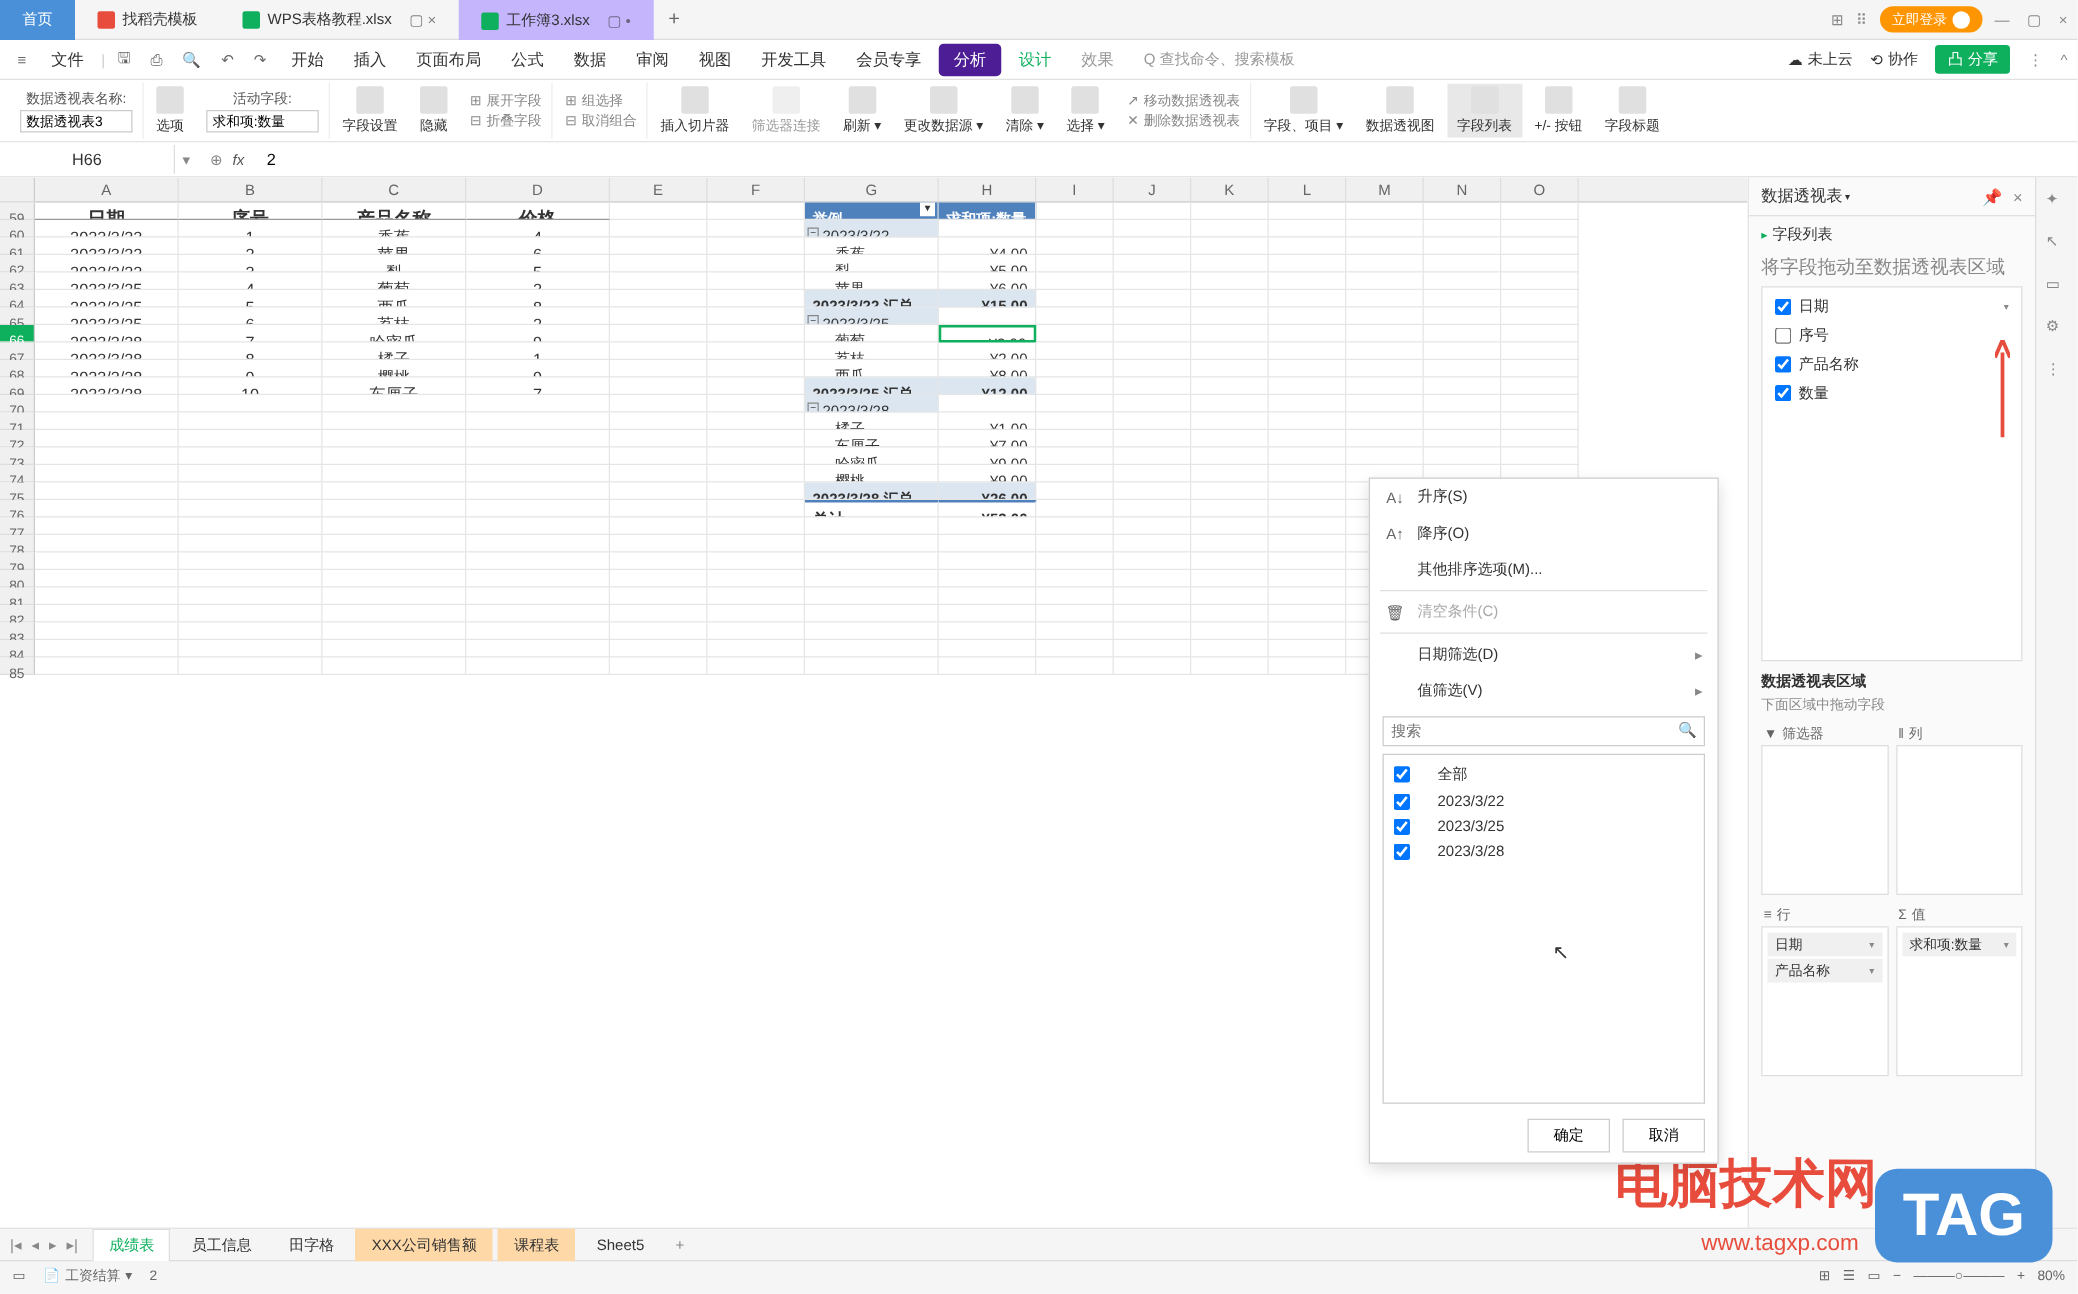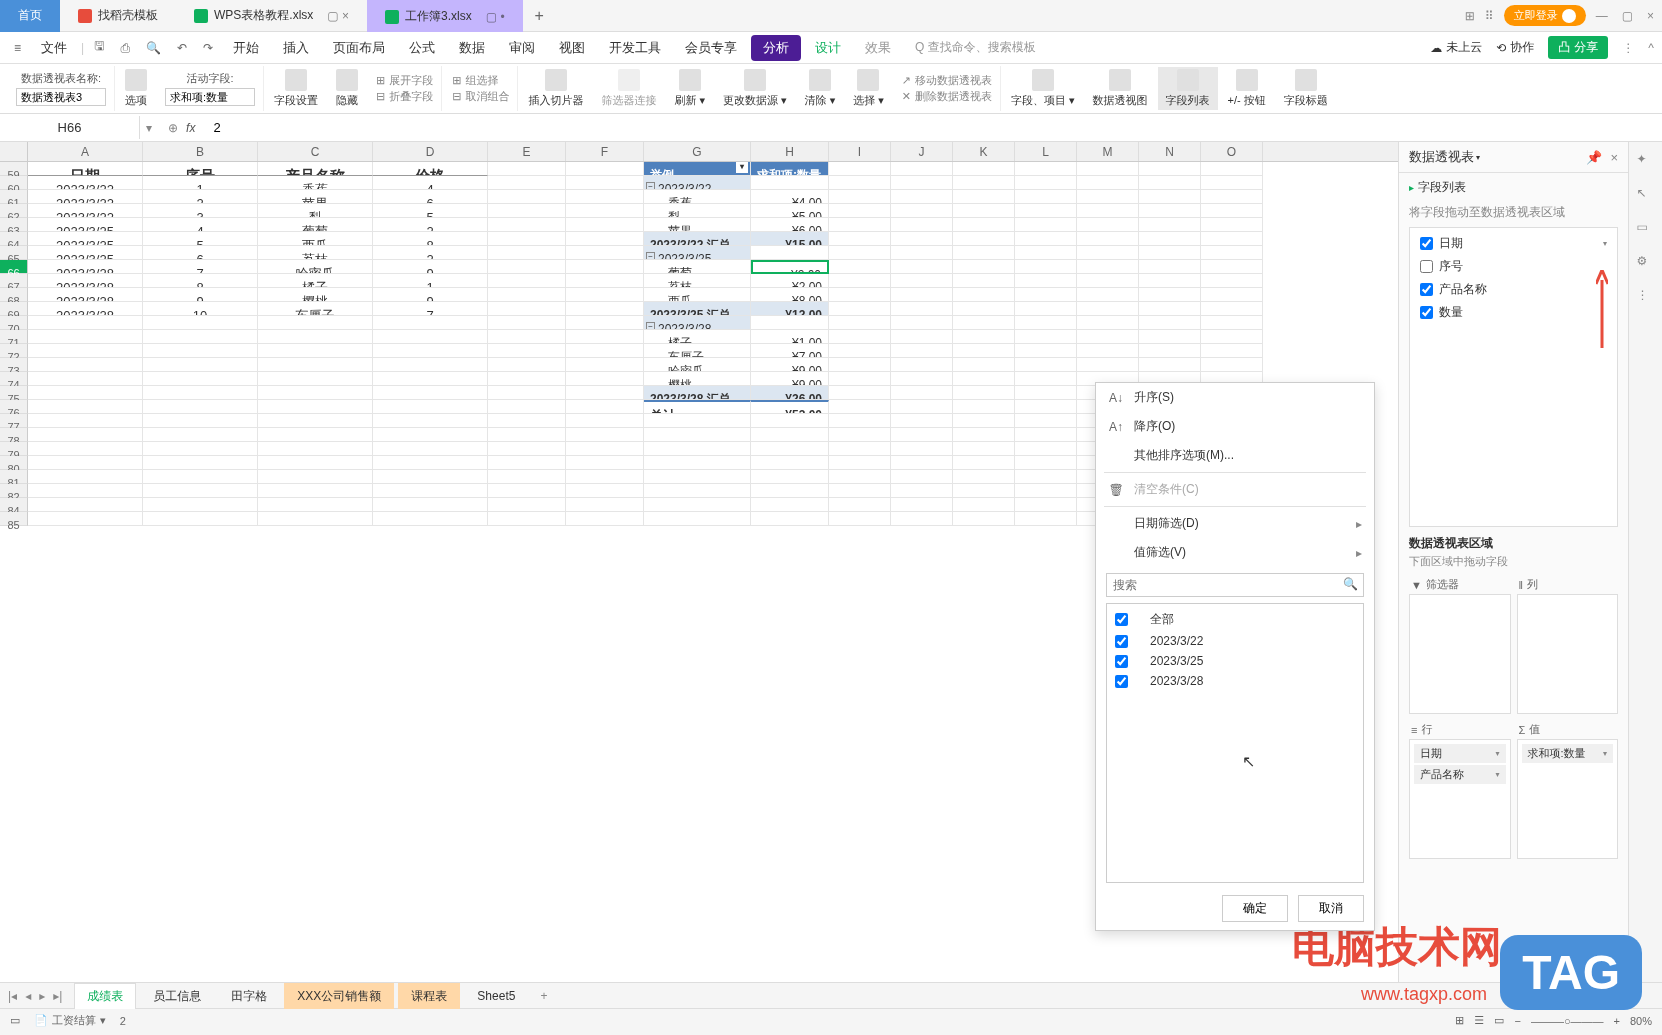--- a/index.html
+++ b/index.html
@@ -89,21 +89,21 @@
 .popup-check { display: flex; align-items: center; gap: 22px; padding: 3px 4px; font-size: 12px; }
 .popup-btns { display: flex; justify-content: flex-end; gap: 10px; padding: 8px 10px; }
 .popup-btn { border: 1px solid #ccc; padding: 4px 20px; font-size: 12px; background: #fff; cursor: pointer; }
 
 
 .right-panel { width: 230px; background: #fafafa; border-left: 1px solid #ddd; display: flex; flex-direction: column; }
 .rp-header { display: flex; align-items: center; padding: 6px 10px; font-size: 13px; border-bottom: 1px solid #e0e0e0; }
 .rp-header .pin { margin-left: auto; color: #888; }
 .rp-section-title { padding: 6px 10px; font-size: 12px; color: #333; display: flex; align-items: center; gap: 4px; }
 .rp-triangle { color: #0eb05d; font-size: 10px; }
-.rp-hint { padding: 2px 10px 6px; font-size: 12px; color: #888; }
+.rp-hint { padding: 2px 10px 6px; font-size: 15px; color: #888; }
 .rp-field { display: flex; align-items: center; padding: 3px 10px; font-size: 12px; gap: 6px; position: relative; }
 .rp-field .dd { position: absolute; right: 10px; color: #888; font-size: 8px; }
 .red-arrow { position: absolute; right: 9px; top: 42px; width: 12px; height: 78px; pointer-events: none; }
 .rp-areas-title { padding: 8px 10px 2px; font-size: 12px; font-weight: bold; }
 .rp-areas-hint { padding: 0 10px 6px; font-size: 11px; color: #888; }
 .rp-areas { display: grid; grid-template-columns: 1fr 1fr; gap: 6px; padding: 0 10px; }
 .rp-area { }
 .rp-area-label { font-size: 11px; color: #666; padding: 2px; display: flex; align-items: center; gap: 4px; }
 .rp-area-box { border: 1px solid #ddd; background: #fff; min-height: 120px; padding: 2px; }
 .rp-area-item { background: #f0f0f0; padding: 2px 6px; font-size: 11px; margin: 2px; display: flex; align-items: center; }
@@ -772,20 +772,38 @@
           <div class="cell col-H"></div>
           <div class="cell col-std"></div>
           <div class="cell col-std"></div>
           <div class="cell col-std"></div>
           <div class="cell col-std"></div>
           <div class="cell col-std"></div>
           <div class="cell col-std"></div>
           <div class="cell col-std"></div>
         </div>
         <div class="row">
+          <div class="row-h">83</div>
+          <div class="cell col-A"></div>
+          <div class="cell col-B"></div>
+          <div class="cell col-C"></div>
+          <div class="cell col-D"></div>
+          <div class="cell col-E"></div>
+          <div class="cell col-F"></div>
+          <div class="cell col-G"></div>
+          <div class="cell col-H"></div>
+          <div class="cell col-std"></div>
+          <div class="cell col-std"></div>
+          <div class="cell col-std"></div>
+          <div class="cell col-std"></div>
+          <div class="cell col-std"></div>
+          <div class="cell col-std"></div>
+          <div class="cell col-std"></div>
+        </div>
+        <div class="row">
           <div class="row-h">84</div>
           <div class="cell col-A"></div>
           <div class="cell col-B"></div>
           <div class="cell col-C"></div>
           <div class="cell col-D"></div>
           <div class="cell col-E"></div>
           <div class="cell col-F"></div>
           <div class="cell col-G"></div>
           <div class="cell col-H"></div>
           <div class="cell col-std"></div>

